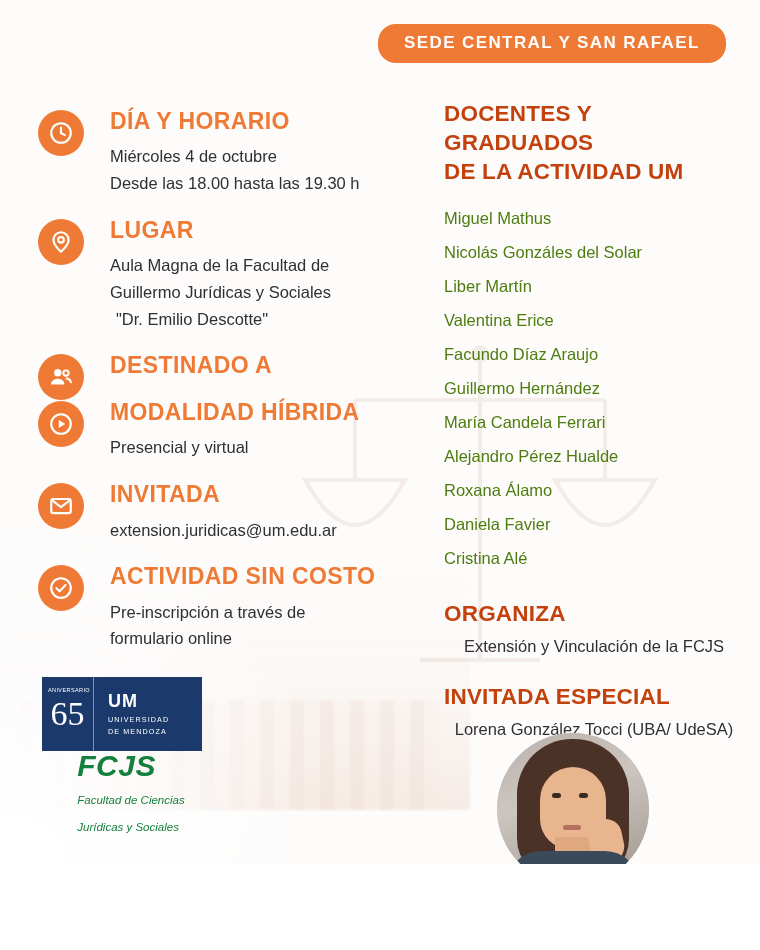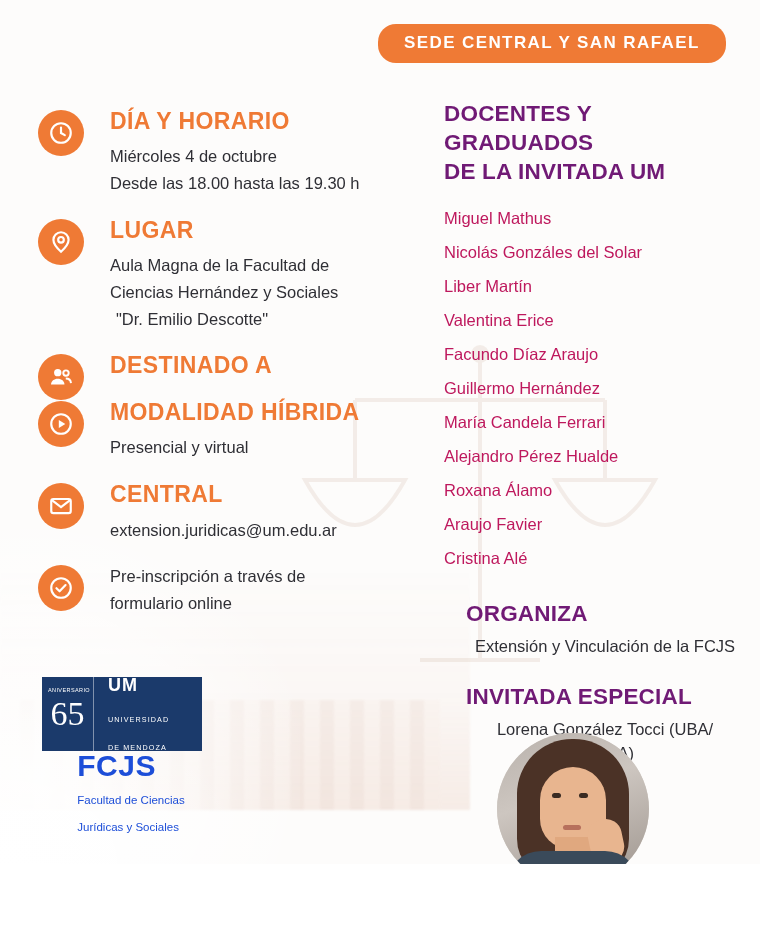--- a/index.html
+++ b/index.html
@@ -120,36 +120,36 @@
   .item p.indent { padding-left: 6px; }
 
   
   .right-col {
     position: absolute;
     left: 444px;
     top: 100px;
     width: 300px;
   }
   .right-col h2 {
-    color: #701a75;
+    color: #c2410c;
     font-size: 22.5px;
     font-weight: bold;
     line-height: 1.28;
     letter-spacing: 0.2px;
   }
   .people {
     margin-top: 16px;
   }
   .people li {
     list-style: none;
-    color: #be185d;
+    color: #4d7c0f;
     font-size: 16.5px;
     line-height: 2.06;
   }
-  .rblock { margin-top: 24px; margin-left: 22px; }
+  .rblock { margin-top: 24px; }
   .rblock h2 { margin-bottom: 5px; }
   .rblock p {
     color: #2f2f35;
     font-size: 16.5px;
     line-height: 1.5;
     text-align: center;
   }
 
   
   .avatar {
@@ -257,25 +257,26 @@
     line-height: 1.1;
   }
   .um-logo .txt .big {
     font-size: 18px;
     font-weight: bold;
     letter-spacing: 1px;
   }
   .um-logo .txt .small {
     font-size: 7.2px;
     letter-spacing: 1.1px;
-    margin-top: 20px;
+    margin-top: 4px;
   }
   .fcjs {
     margin-left: 18px;
-    color: #1d4ed8;
+    color: #15803d;
+    font-style: italic;
   }
   .fcjs .big {
     font-size: 30px;
     font-weight: bold;
     letter-spacing: 0.5px;
     line-height: 1;
   }
   .fcjs .small {
     font-size: 11.5px;
     line-height: 1.35;
@@ -329,21 +330,21 @@
 
     <div class="item">
       <div class="circle">
         <svg width="26" height="26" viewBox="0 0 24 24" fill="none" stroke="#ffffff" stroke-width="2">
           <path d="M12 21s7-6.2 7-11a7 7 0 10-14 0c0 4.8 7 11 7 11z"></path>
             <circle cx="12" cy="10" r="2.6"></circle>
         </svg>
       </div>
       <h2>LUGAR</h2>
       <p>Aula Magna de la Facultad de</p>
-      <p>Ciencias Hernández y Sociales</p>
+      <p>Guillermo Jurídicas y Sociales</p>
       <p class="indent">"Dr. Emilio Descotte"</p>
     </div>
 
     <div class="item">
       <div class="circle">
         <svg width="26" height="26" viewBox="0 0 24 24" fill="#ffffff">
           <circle cx="9" cy="8" r="3.4"></circle>
             <path d="M2.8 19c0-3.4 2.8-5.4 6.2-5.4s6.2 2 6.2 5.4z"></path>
           <circle cx="16.6" cy="8.4" r="2.5" fill="none" stroke="#ffffff" stroke-width="1.8"></circle>
           <path d="M16.4 13.4c2.6 0 4.6 1.6 4.8 4.2" fill="none" stroke="#ffffff" stroke-width="1.8"></path>
@@ -363,54 +364,55 @@
       <p>Presencial y virtual</p>
     </div>
 
     <div class="item">
       <div class="circle">
         <svg width="26" height="26" viewBox="0 0 24 24" fill="none" stroke="#ffffff" stroke-width="2">
           <rect x="3" y="5.5" width="18" height="13" rx="2"></rect>
             <path d="M3.6 6.6L12 13l8.4-6.4"></path>
         </svg>
       </div>
-      <h2>CENTRAL</h2>
+      <h2>INVITADA</h2>
       <p>extension.juridicas@um.edu.ar</p>
     </div>
 
     <div class="item">
       <div class="circle">
         <svg width="26" height="26" viewBox="0 0 24 24" fill="none" stroke="#ffffff" stroke-width="2">
           <circle cx="12" cy="12" r="9"></circle>
             <path d="M7.8 12.2l2.9 2.9 5.5-5.8" stroke-linecap="round" stroke-linejoin="round"></path>
         </svg>
       </div>
+      <h2>ACTIVIDAD SIN COSTO</h2>
       <p>Pre-inscripción a través de</p>
       <p>formulario online</p>
     </div>
 
   </div>
 
   <div class="right-col">
     <h2>
       <span>DOCENTES Y GRADUADOS</span><br>
-      <span>DE LA INVITADA UM</span>
+      <span>DE LA ACTIVIDAD UM</span>
     </h2>
 
     <ul class="people">
       <li>Miguel Mathus</li>
       <li>Nicolás Gonzáles del Solar</li>
       <li>Liber Martín</li>
       <li>Valentina Erice</li>
       <li>Facundo Díaz Araujo</li>
       <li>Guillermo Hernández</li>
       <li>María Candela Ferrari</li>
       <li>Alejandro Pérez Hualde</li>
       <li>Roxana Álamo</li>
-      <li>Araujo Favier</li>
+      <li>Daniela Favier</li>
       <li>Cristina Alé</li>
     </ul>
 
     <div class="rblock">
       <h2>ORGANIZA</h2>
       <p>Extensión y Vinculación de la FCJS</p>
     </div>
 
     <div class="rblock">
       <h2>INVITADA ESPECIAL</h2>

